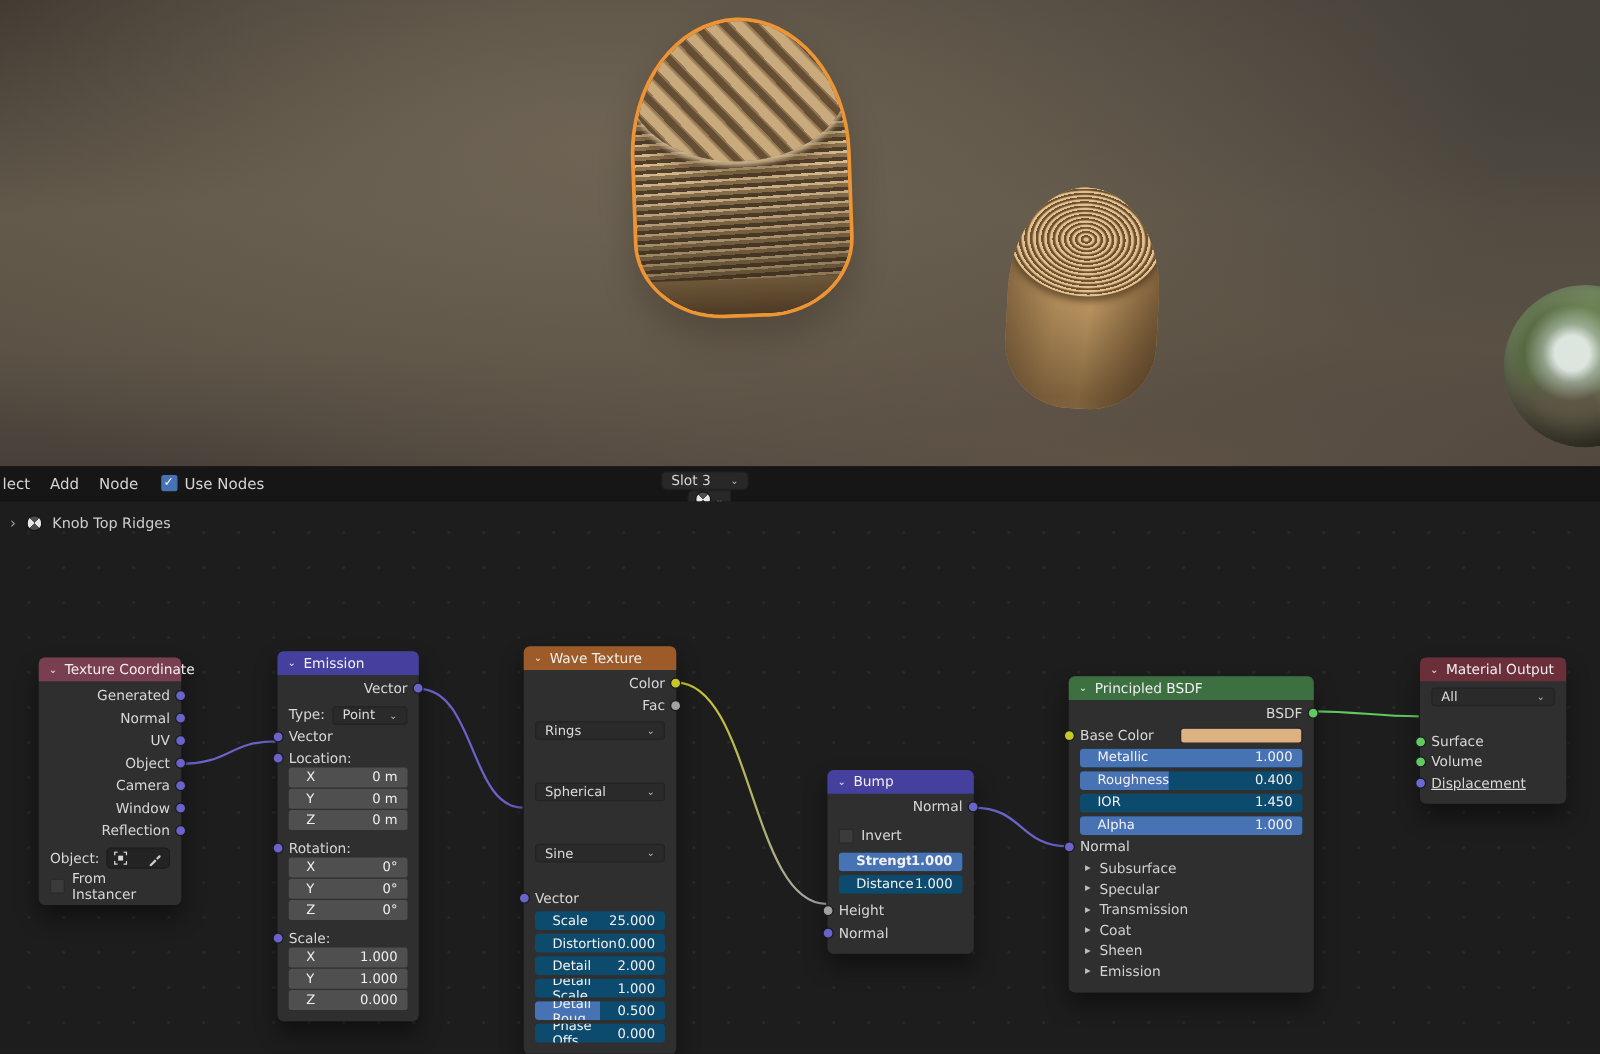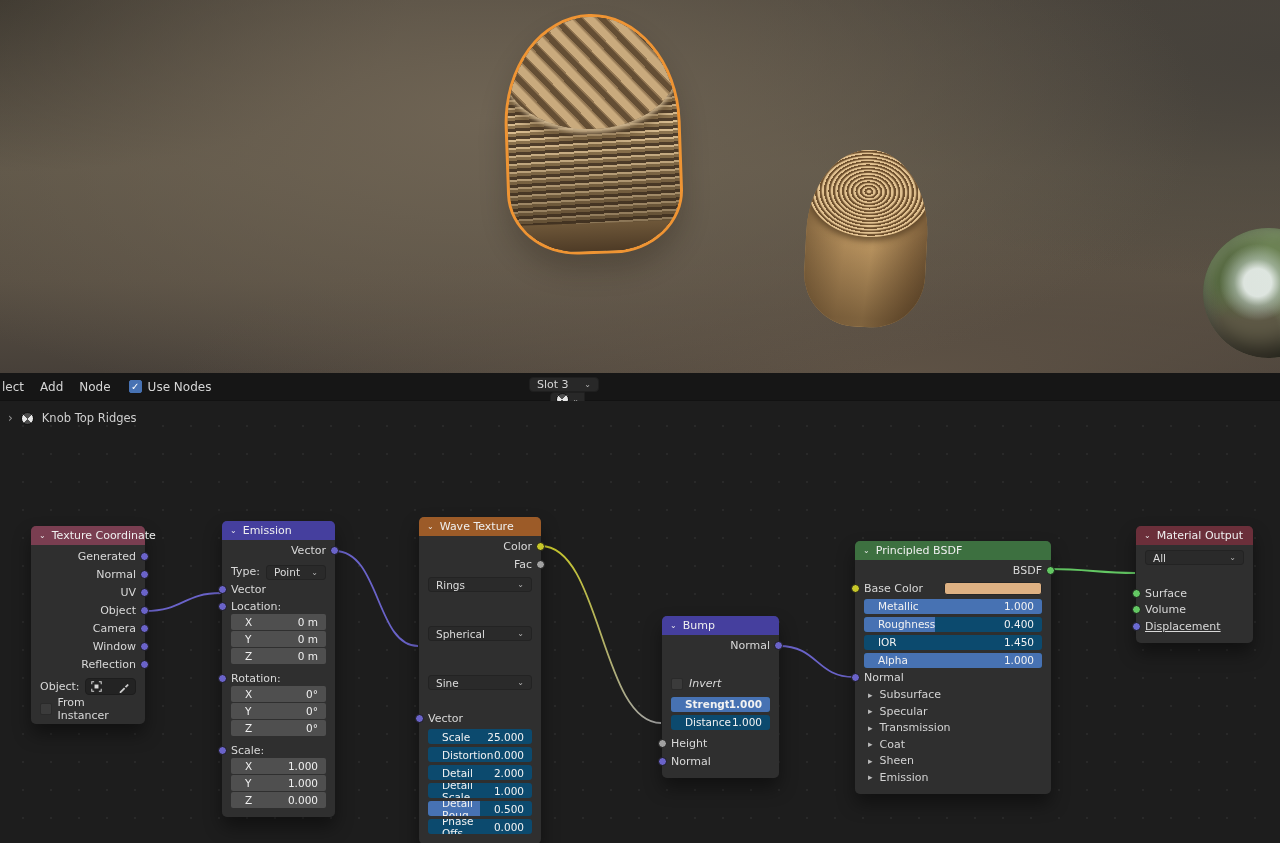--- a/index.html
+++ b/index.html
@@ -417,21 +417,21 @@
     <div class="node" id="n-bump">
       <div class="nhead h-vector">
         <span class="nchev">⌄</span>
         <span>Bump</span>
       </div>
       <div class="nbody">
         <div class="row out">
             <span>Normal</span>
             <span class="sock r pv"></span>
           </div>
-        <div class="instrow" style="margin-top:22px;font-style:italic;">
+        <div class="instrow" style="margin-top:7px;">
           <span class="cbx sm"></span>
           <span>Invert</span>
         </div>
         <div class="wslider mt6">
             <span class="fill fill-100"></span>
             <span class="wl">Strength</span>
             <span class="wv">1.000</span>
           </div>
         <div class="wslider">
             <span class="wl">Distance</span>

